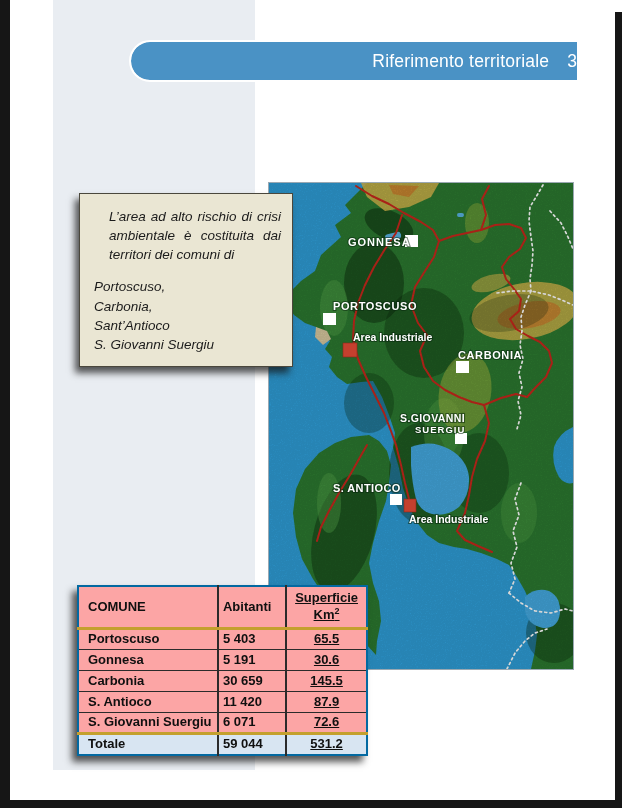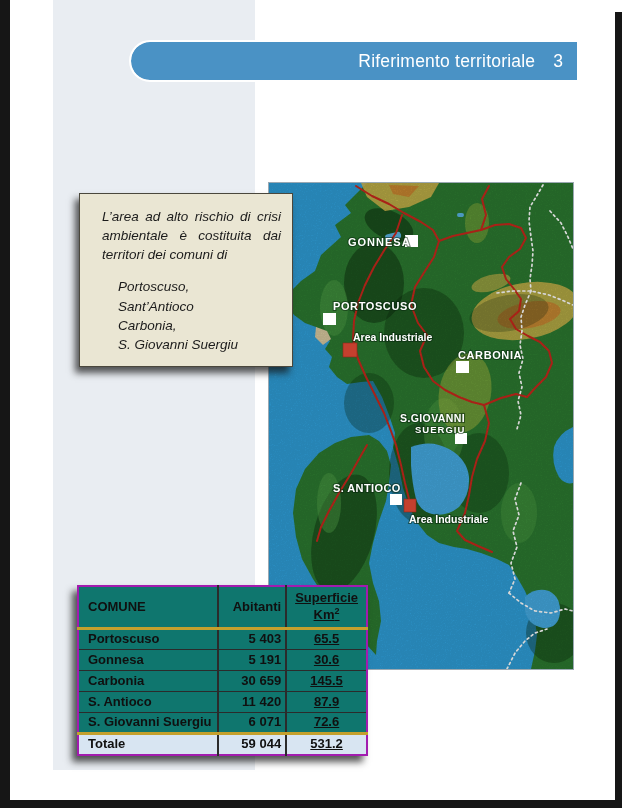--- a/index.html
+++ b/index.html
@@ -11,52 +11,52 @@
   .frame-left{left:0;top:0;width:10px;height:808px;}
   .frame-right{left:615px;top:12px;width:7px;height:796px;}
   .frame-bottom{left:0;top:800px;width:622px;height:8px;}
 
   .gray-band{position:absolute;left:53px;top:0;width:202px;height:770px;background:#e9edf2;}
 
   .header-bar{
     position:absolute;left:131px;top:42px;width:446px;height:38px;
     background:#4a92c5;border-radius:19px 0 0 19px;outline:2px solid #ffffff;
     display:flex;align-items:center;justify-content:flex-end;
-    padding-right:14px;box-sizing:border-box;gap:18px;z-index:3;
+    box-sizing:border-box;gap:18px;z-index:3;
   }
   .header-bar .title{color:#fff;font-size:17.5px;letter-spacing:.2px;}
   .header-bar .pageno{color:#fff;font-size:17.5px;}
 
   .info-box{
     position:absolute;left:79px;top:193px;width:214px;height:174px;box-sizing:border-box;
     background:#eae6d3;border:1px solid #4a473c;
     box-shadow:-4px 6px 7px rgba(22,22,22,.72);
     padding:13px 11px 0 14px;z-index:5;
     font-style:italic;font-size:13.5px;line-height:1.42;color:#1b1b1b;
   }
-  .info-box .intro{text-align:justify;margin:0 0 13px 8px;}
-  .info-box .comuni div{white-space:nowrap;margin-left:24px;}
+  .info-box .intro{text-align:justify;margin:0 0 13px 15px;}
+  .info-box .comuni div{white-space:nowrap;}
 
   .map-wrap{position:absolute;left:268px;top:182px;width:304px;height:486px;z-index:1;
     border:1px solid #9aa8b2;box-sizing:content-box;}
   .map-wrap svg{display:block;}
   .map-label{font-family:"Liberation Sans",sans-serif;font-weight:bold;fill:#ffffff;
     paint-order:stroke;stroke:rgba(10,40,15,.55);stroke-width:2.2px;}
 
   table.data-table{
     position:absolute;left:77px;top:585px;width:291px;z-index:6;
-    background:#0f766e;border-collapse:collapse;
-    border:2px solid #a21caf;
+    background:#fca5a5;border-collapse:collapse;
+    border:2px solid #0369a1;
     box-shadow:-5px 6px 7px rgba(22,22,22,.72);
     font-size:13px;font-weight:bold;color:#101010;
   }
   .data-table th,.data-table td{padding:2px 4px;line-height:1.15;}
   .data-table th{height:36px;vertical-align:middle;}
   .data-table .c1{width:146px;text-align:left;padding-left:9px;}
-  .data-table .c2{width:62px;text-align:right;}
+  .data-table .c2{width:62px;text-align:left;}
   .data-table .c3{width:74px;text-align:center;text-decoration:underline;}
   .data-table .sep{border-left:2px solid #2b2b2b;}
   .data-table thead tr{border-bottom:3px solid #c4a02d;}
   .data-table tbody tr{border-top:1.5px solid #2b2b2b;height:21px;}
   .data-table tbody tr:first-child{border-top:none;}
   .data-table tr.total-row{border-top:3px solid #c4a02d;background:#d8e5f2;}
   .data-table sup{font-size:9px;}
 </style>
 </head>
 <body>
@@ -69,22 +69,22 @@
 
 <div class="header-bar">
   <span class="title">Riferimento territoriale</span>
   <span class="pageno">3</span>
 </div>
 
 <div class="info-box">
   <p class="intro">L’area ad alto rischio di crisi ambientale è costituita dai territori dei comuni di</p>
   <div class="comuni">
     <div>Portoscuso,</div>
+    <div>Carbonia,</div>
     <div>Sant’Antioco</div>
-    <div>Carbonia,</div>
     <div>S. Giovanni Suergiu</div>
   </div>
 </div>
 
 <div class="map-wrap">
 <svg width="304" height="486" viewBox="0 0 304 486" xmlns="http://www.w3.org/2000/svg">
   <defs>
     <filter id="grain" x="0" y="0" width="100%" height="100%">
       <feTurbulence type="fractalNoise" baseFrequency="0.8" numOctaves="2" result="n"></feTurbulence>
       <feColorMatrix in="n" type="matrix" values="0 0 0 0 0  0 0 0 0 0  0 0 0 0 0  0.7 0.7 0.7 0 0"></feColorMatrix>

